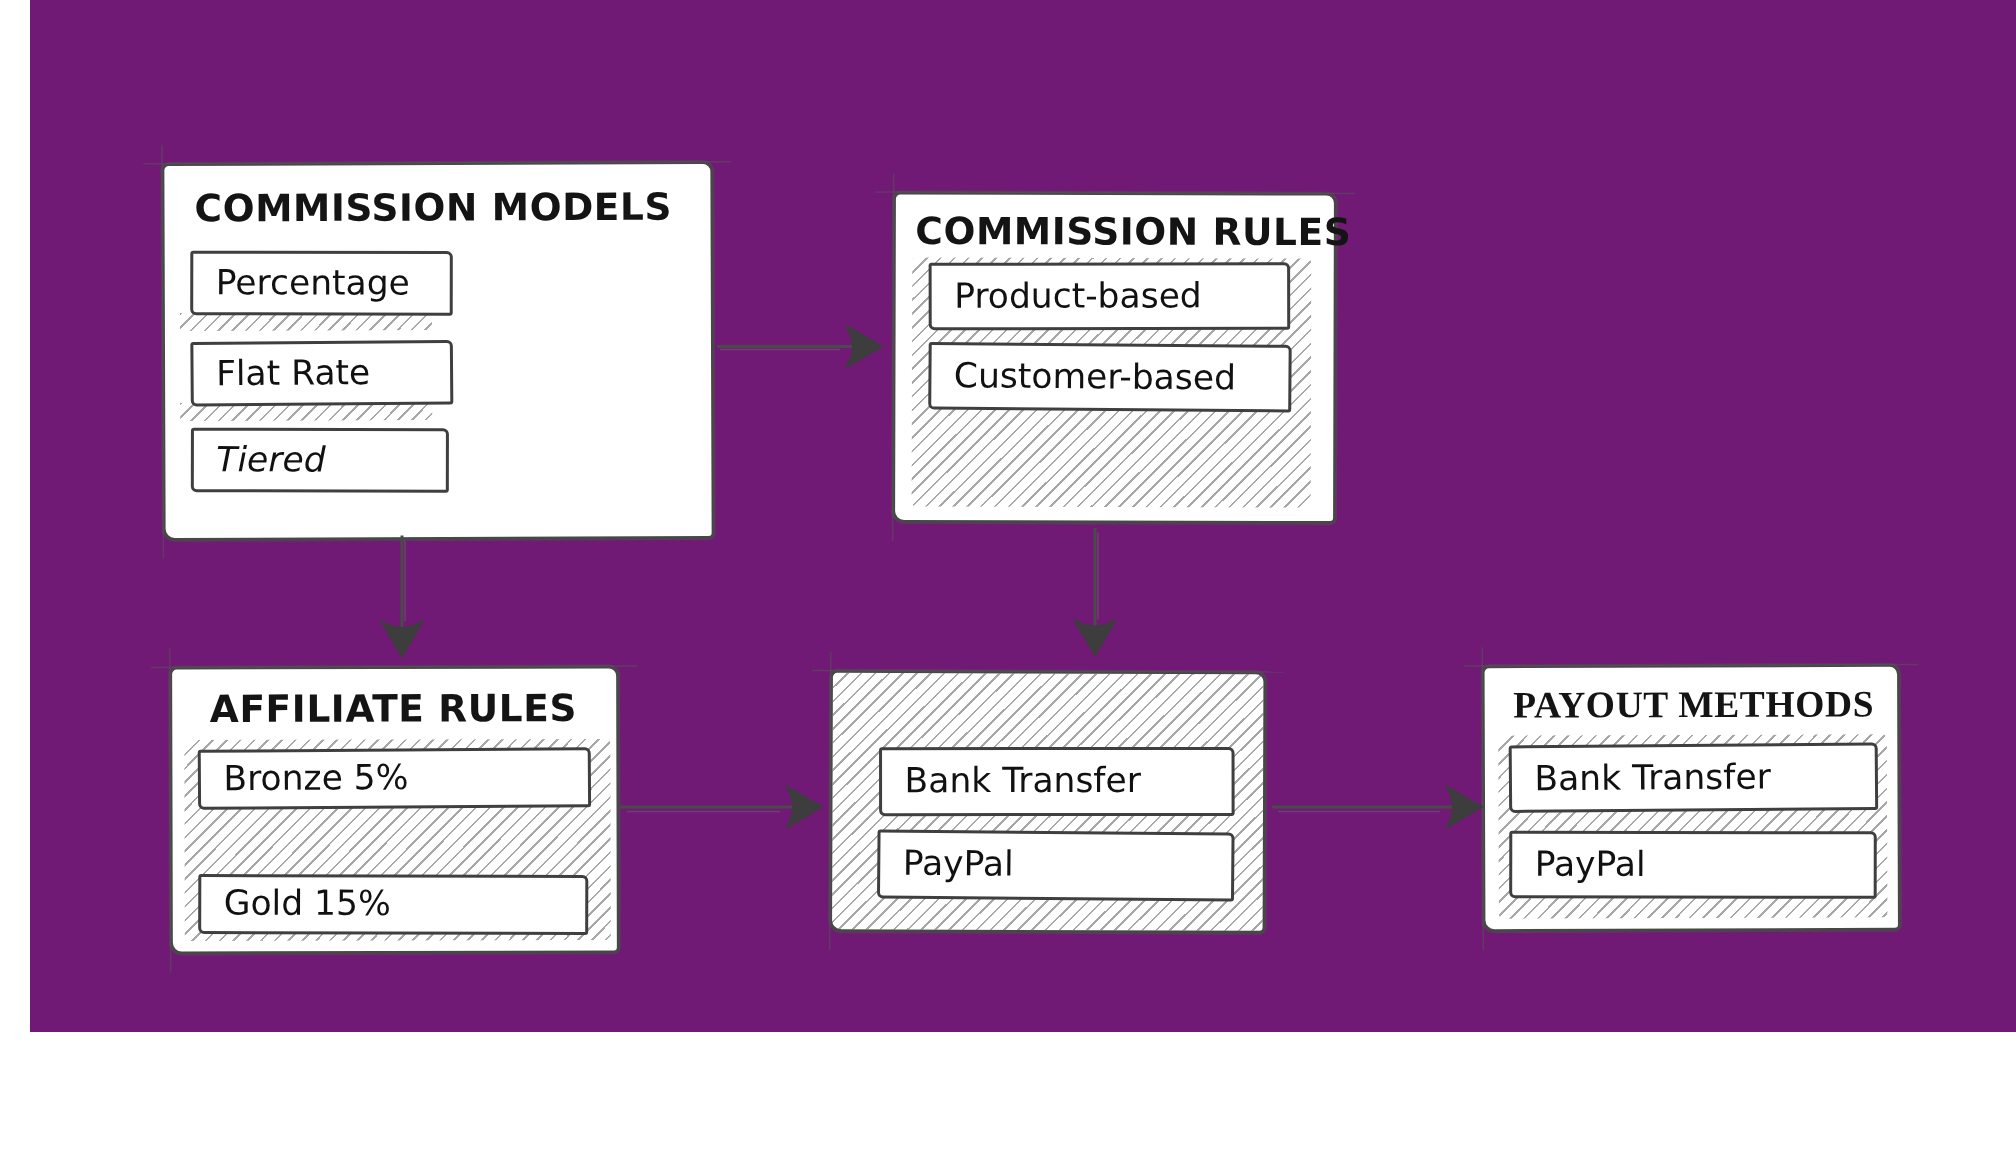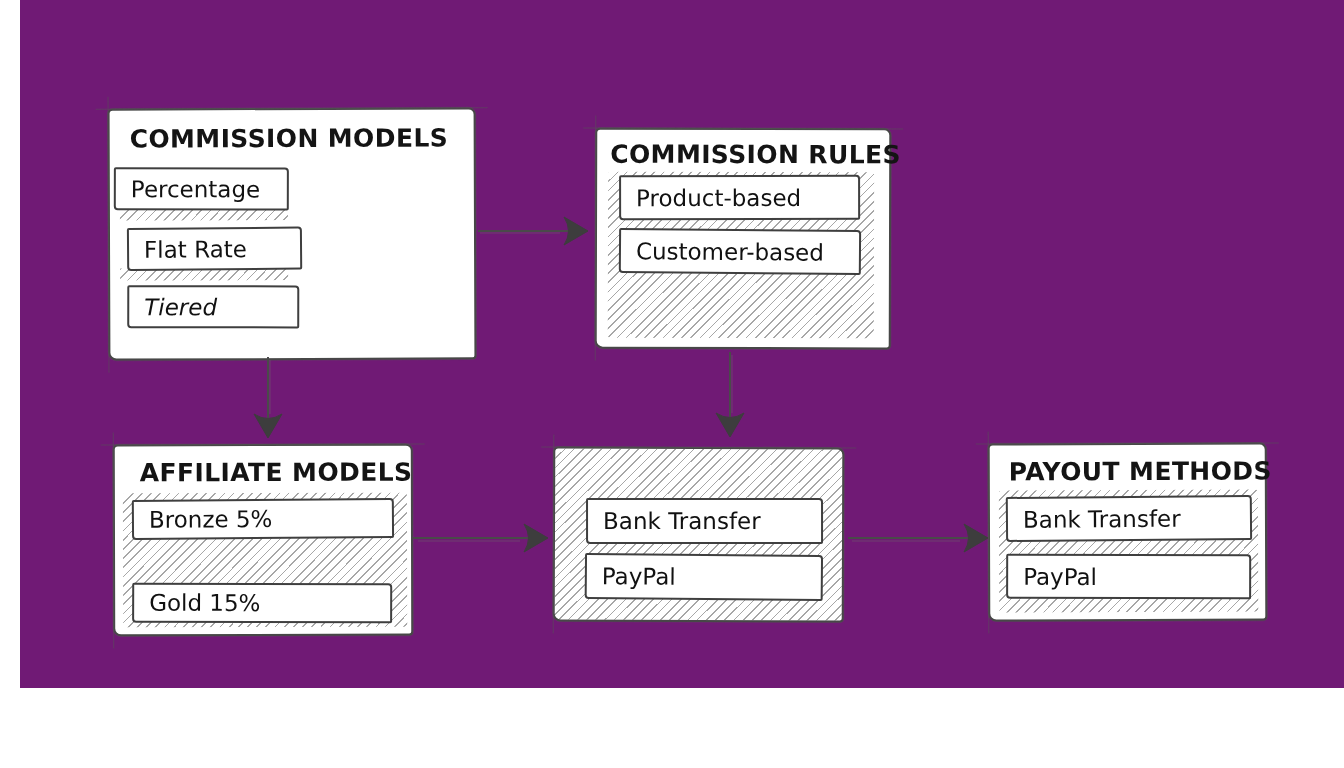--- a/index.html
+++ b/index.html
@@ -75,21 +75,21 @@
 
   
   .box-commission-models { left: 88px;  top: 108px; width: 364px; height: 248px; transform: rotate(-0.2deg); }
   .box-commission-rules  { left: 575px; top: 128px; width: 292px; height: 217px; transform: rotate(0.15deg); }
   .box-affiliate-tiers   { left: 93px;  top: 444px; width: 296px; height: 188px; transform: rotate(-0.15deg); }
   .box-payout-options    { left: 533px; top: 447px; width: 287px; height: 171px; transform: rotate(0.2deg); }
   .box-payout-methods    { left: 968px; top: 443px; width: 275px; height: 174px; transform: rotate(-0.2deg); }
 
   
   .b1-title { left: 20px; top: 14px; }
-  .b1-i1 { left: 4px; top: 57px;  width: 175px; height: 43px; }
+  .b1-i1 { left: 17px; top: 57px;  width: 175px; height: 43px; }
   .b1-i2 { left: 17px; top: 117px; width: 175px; height: 43px; }
   .b1-i3 { left: 17px; top: 175px; width: 172px; height: 43px; font-style: italic; }
   .b1-s1 { left: 10px; top: 98px;  width: 168px; }
   .b1-s2 { left: 10px; top: 158px; width: 168px; }
 
   
   .b2-title { left: 13px; top: 10px; }
   .b2-i1 { left: 22px; top: 45px;  width: 241px; height: 45px; }
   .b2-i2 { left: 22px; top: 99px;  width: 242px; height: 45px; }
   .b2-i3 { left: 25px; top: 153px; width: 244px; height: 45px; }
@@ -100,21 +100,21 @@
   .b3-i1 { left: 17px; top: 53px;  width: 262px; height: 40px; }
   .b3-i2 { left: 17px; top: 95px;  width: 262px; height: 41px; }
   .b3-i3 { left: 17px; top: 137px; width: 260px; height: 40px; }
   .b3-hatch { left: 8px; top: 47px; width: 284px; height: 134px; }
 
   
   .b4-i1 { left: 31px; top: 49px;  width: 237px; height: 46px; }
   .b4-i2 { left: 30px; top: 105px; width: 238px; height: 46px; }
 
   
-  .b5-title { left: 19px; top: 12px; }
+  .b5-title { left: 19px; top: 12px; font-family: Liberation Serif, serif; }
   .b5-i1 { left: 16px; top: 51px;  width: 246px; height: 45px; }
   .b5-i2 { left: 16px; top: 109px; width: 245px; height: 45px; }
   .b5-hatch { left: 9px; top: 45px; width: 259px; height: 122px; }
 
   
   .connections {
     position: absolute; left: 0; top: 0;
     width: 1344px; height: 768px;
     z-index: 3; pointer-events: none;
   }
@@ -137,21 +137,21 @@
   </div>
 
   <div class="node box-commission-rules">
     <div class="box-title b2-title">COMMISSION RULES</div>
     <div class="hatch-panel hatch b2-hatch"></div>
     <div class="item b2-i1">Product-based</div>
     <div class="item b2-i2">Customer-based</div>
   </div>
 
   <div class="node box-affiliate-tiers">
-    <div class="box-title b3-title">AFFILIATE MODELS</div>
+    <div class="box-title b3-title">AFFILIATE RULES</div>
     <div class="hatch-panel hatch b3-hatch"></div>
     <div class="item b3-i1">Bronze 5%</div>
     <div class="item b3-i3">Gold 15%</div>
   </div>
 
   <div class="node hatch box-payout-options">
     <div class="item b4-i1">Bank Transfer</div>
     <div class="item b4-i2">PayPal</div>
   </div>
 

